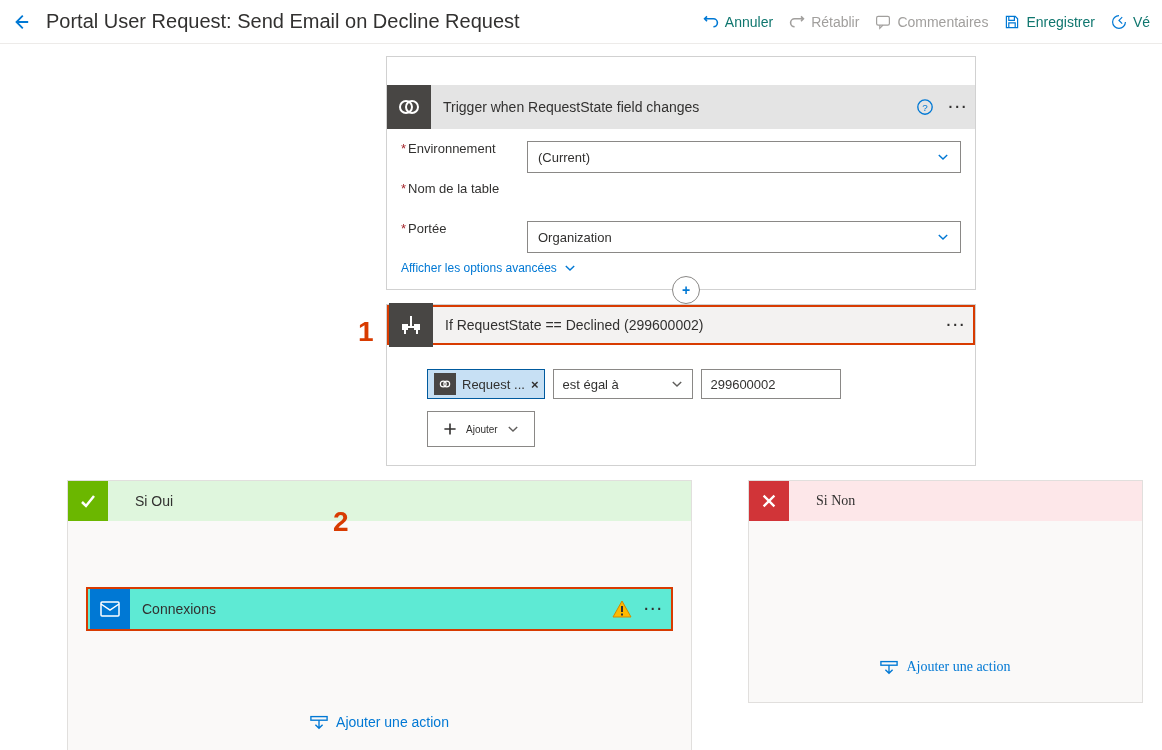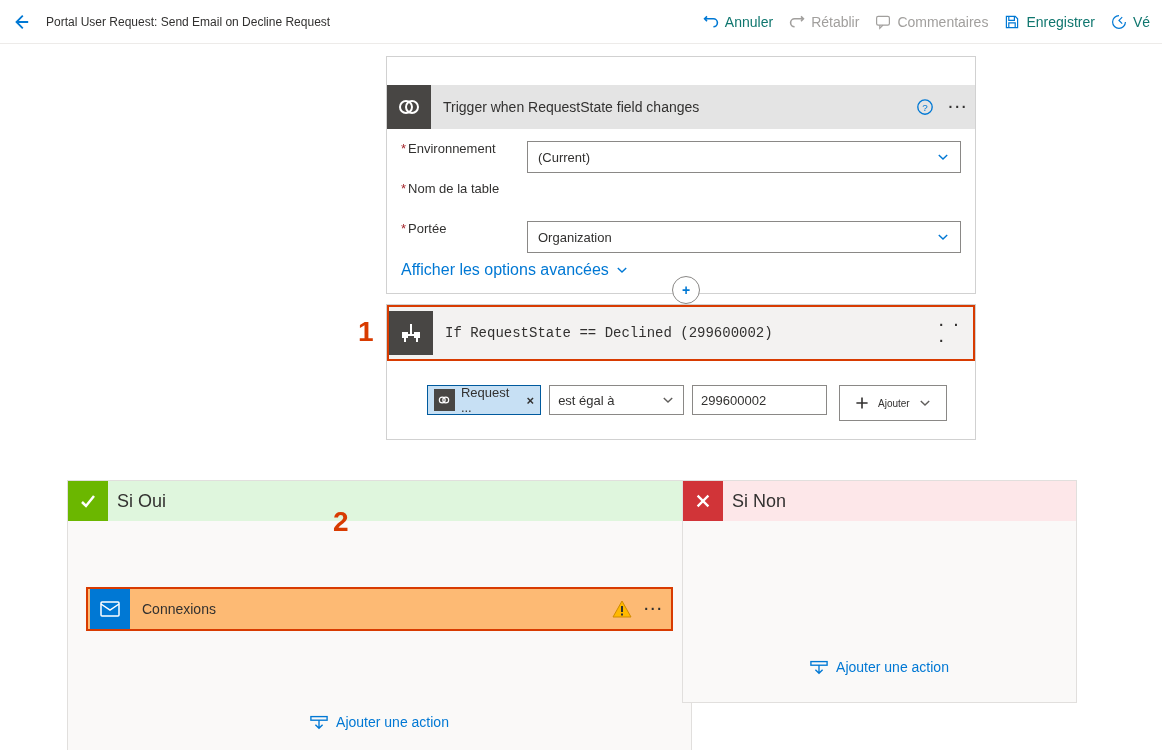--- a/index.html
+++ b/index.html
@@ -14,21 +14,21 @@
     overflow: hidden;
   }
   .topbar {
     display: flex;
     align-items: center;
     height: 44px;
     padding: 0 12px;
     border-bottom: 1px solid #edebe9;
   }
   .back-btn { margin-right: 16px; color: #0078d4; display:flex; align-items:center; }
-  .title { font-size: 12px; font-weight: 400; }
+  .title { font-size: 20px; font-weight: 400; }
   .spacer { flex: 1; }
   .cmd { display: flex; align-items: center; gap: 6px; margin-left: 16px; }
   .cmd.disabled { color: #a19f9d; }
   .cmd.active { color: #0f766e; }
   .cmd.active .icon-svg { color: #0078d4; }
   .cmd.disabled .icon-svg { color: #a19f9d; }
 
   .canvas {
     position: relative;
     height: 706px;
@@ -63,51 +63,50 @@
   .trigger-body { padding: 10px 14px 14px 14px; }
   .field-row { display:flex; height:38px; margin: 2px 0;}
   .field-label { width:126px; font-size:13px;}
   .field-label .req { color:#a4262c; margin-right:2px;}
   .field-select {
     flex:1; height:32px; border:1px solid #8a8886;
     display:flex; align-items:center; padding:8px 10px; justify-content:space-between;
     font-size:13px;
   }
   .chevdown { color:#0078d4; }
-  .adv-link { color:#0078d4; font-size:16px; margin-top:0; display:flex; align-items:center; gap:6px;}
+  .adv-link { color:#0078d4; font-size:12px; margin-top:0; display:flex; align-items:center; gap:6px;}
 
   
   .plus-node {
     position:absolute; left: 672px; top: 232px;
     width:28px; height:28px; border-radius:50%;
     border:1px solid #8a8886; background:#fff;
     display:flex; align-items:center; justify-content:center;
     font-weight:bold; color:#0078d4;
   }
   .arrow-down {
     position:absolute; left:679px; top:260px; font-size:12px; color:#605e5c;
   }
 
   
   .cond-card {
     position:absolute; left:386px; top:260px; width:590px;
     background:#fff; border:1px solid #d1d1d1;
   }
   .cond-header {
-    display:flex; align-items:center; height:56px; background:#f3f2f1;
+    display:flex; align-items:center; height:40px; background:#f3f2f1;
     border:2px solid #d83b01; 
-    font-family:Liberation Mono, monospace;
   }
   .cond-iconbox {
     width:44px; height:44px; background:#484644;
     display:flex; align-items:center; justify-content:center;
   }
   .cond-body {
     padding: 24px 40px 18px 40px;
-    display:flex; flex-direction:row; gap:12px; align-items:flex-start;
+    display:flex; flex-direction:column; gap:12px; align-items:flex-start;
   }
   .cond-row { display:flex; gap:8px; }
   .token {
     display:inline-flex; align-items:center; height:30px;
     border:1px solid #005a9e; background:#c7e0f4; padding:0 6px;
     font-size:13px; gap:6px;
   }
   .token .tk-icon { width:22px; height:22px; background:#484644; display:flex; align-items:center; justify-content:center;}
   .token .tk-close { font-weight:bold; cursor:pointer;}
   .op-select {
@@ -124,33 +123,33 @@
     height:36px; border:1px solid #8a8886; padding:0 14px;
     display:flex; align-items:center; gap:8px; font-size:10px;
   }
 
   
   .branch {
     position:absolute; background:#fff; border:1px solid #e1dfdd;
     display:flex; flex-direction:column;
   }
   .branch-yes { left:67px; top:436px; width:625px; height:278px;}
-  .branch-no  { left:682px; top:436px; width:395px; height:223px;}
+  .branch-no  { left:748px; top:436px; width:395px; height:223px;font-family:Liberation Serif, serif;}
   .branch-header { height:40px; display:flex; align-items:center; padding-right:10px;}
   .branch-yes .branch-header { background:#dff6dd;}
   .branch-no  .branch-header { background:#fde7e9;}
   .branch-iconbox { width:40px; height:40px; display:flex; align-items:center; justify-content:center;}
   .branch-yes .branch-iconbox { background:#6bb700;}
   .branch-no  .branch-iconbox { background:#d13438;}
-  .branch-title { margin-left:9px; font-size:18px;}
+  .branch-title { margin-left:27px; font-size:14px;}
   .branch-body { flex:1; background:#faf9f8; padding:20px 18px; display:flex; flex-direction:column; align-items:center;}
 
   .conn-card {
     width:100%; height:44px; border:2px solid #d83b01;
-    background:#fdba74; display:flex; align-items:center;
+    background:#5eead4; display:flex; align-items:center;
   }
   .conn-icon { width:40px; height:40px; background:#0078d4; display:flex; align-items:center; justify-content:center; margin:2px;}
   .conn-title { margin-left:10px; flex:1;}
   .conn-warn { color:#f2c811; margin-right:12px;}
   .conn-menu { margin-right:10px;}
 
   .add-action {
     display:flex; align-items:center; gap:8px; color:#0078d4; margin-top:auto; margin-bottom:6px;
   }
 

